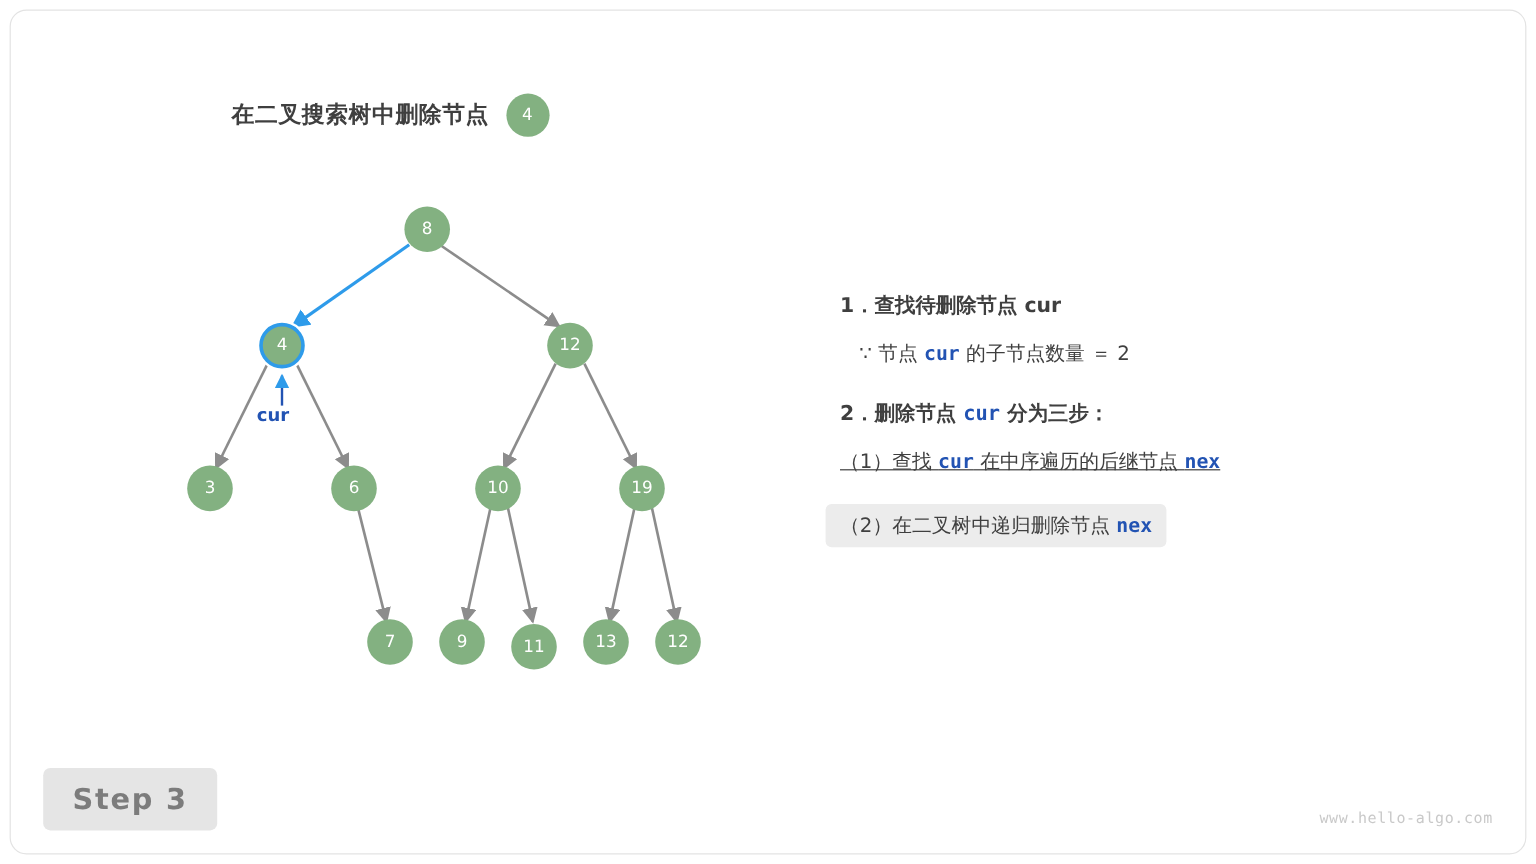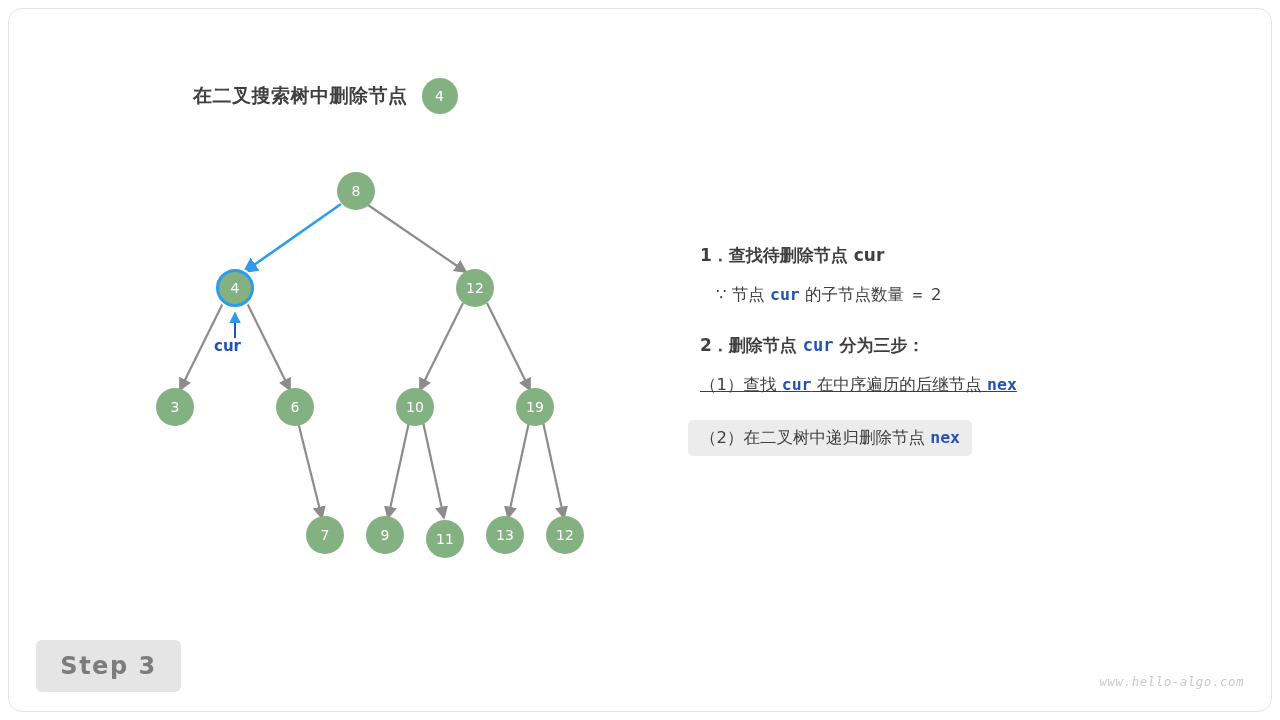--- a/index.html
+++ b/index.html
@@ -153,21 +153,20 @@
     font-family: "DejaVu Sans", "Liberation Sans", sans-serif;
   }
   .watermark {
     position: absolute;
     right: 36px;
     top: 674px;
     font-size: 12.5px;
     color: #c9c9c9;
     font-family: "DejaVu Sans Mono", "Liberation Mono", monospace;
     letter-spacing: 0.5px;
-    font-style: italic;
   }
 </style>
 </head>
 <body>
 
 <div id="page">
   <div class="frame"></div>
 
   <div class="title-row">
     <div class="title-text">在二叉搜索树中删除节点</div>

